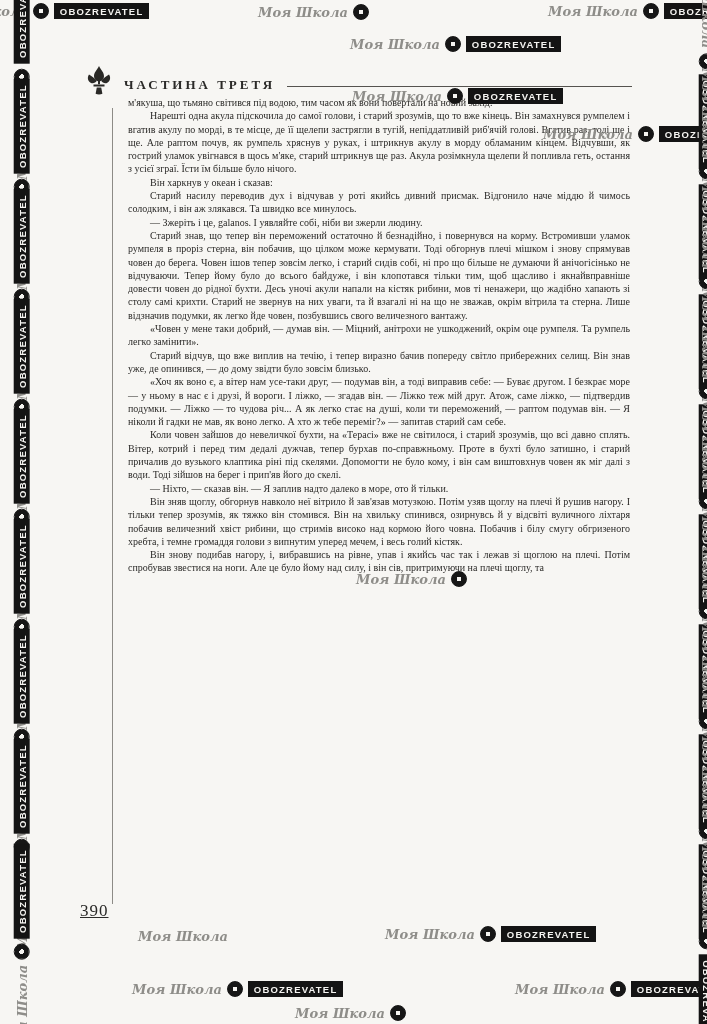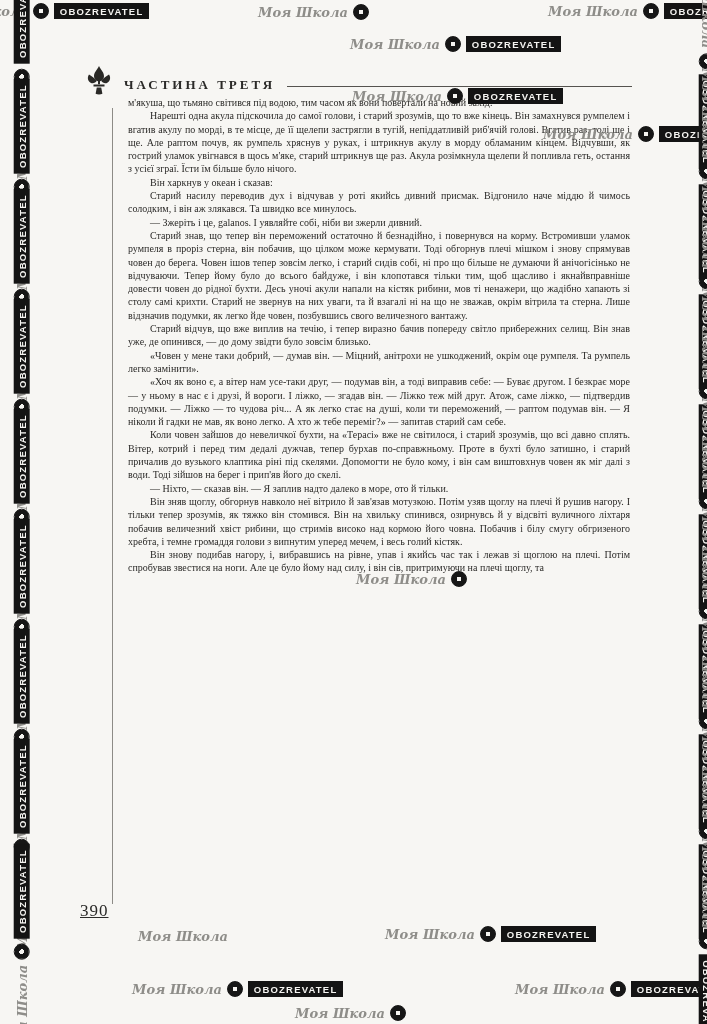--- a/index.html
+++ b/index.html
@@ -220,24 +220,24 @@
     <span class="header-rule"></span>
   </div>
 
   <div class="vrule"></div>
 
   <div class="text-col">
     <p class="noindent">м'якуша, що тьмяно світився під водою, тим часом як вони повертали на новий захід.</p>
     <p>Нарешті одна акула підскочила до самої голови, і старий зрозумів, що то вже кінець. Він замахнувся румпелем і вгатив акулу по морді, в те місце, де її щелепи застрягли в тугій, непіддатливій риб'ячій голові. Вгатив раз, тоді ще і ще. Але раптом почув, як румпель хряснув у руках, і штрикнув акулу в морду обламаним кінцем. Відчувши, як гострий уламок увігнався в щось м'яке, старий штрикнув ще раз. Акула розімкнула щелепи й попливла геть, остання з усієї зграї. Їсти їм більше було нічого.</p>
     <p>Він харкнув у океан і сказав:</p>
     <p>Старий насилу переводив дух і відчував у роті якийсь дивний присмак. Відгонило наче міддю й чимось солодким, і він аж злякався. Та швидко все минулось.</p>
-    <p>— Зжеріть і це, galanos. І уявляйте собі, ніби ви зжерли дивний.</p>
+    <p>— Зжеріть і це, galanos. І уявляйте собі, ніби ви зжерли людину.</p>
     <p>Старий знав, що тепер він переможений остаточно й безнадійно, і повернувся на корму. Встромивши уламок румпеля в проріз стерна, він побачив, що цілком може кермувати. Тоді обгорнув плечі мішком і знову спрямував човен до берега. Човен ішов тепер зовсім легко, і старий сидів собі, ні про що більше не думаючи й анічогісінько не відчуваючи. Тепер йому було до всього байдуже, і він клопотався тільки тим, щоб щасливо і якнайвправніше довести човен до рідної бухти. Десь уночі акули напали на кістяк рибини, мов ті ненажери, що жадібно хапають зі столу самі крихти. Старий не звернув на них уваги, та й взагалі ні на що не зважав, окрім вітрила та стерна. Лише відзначив подумки, як легко йде човен, позбувшись свого величезного вантажу.</p>
+    <p>«Човен у мене таки добрий, — думав він. — Міцний, анітрохи не ушкоджений, окрім оце румпеля. Та румпель легко замінити».</p>
     <p>Старий відчув, що вже виплив на течію, і тепер виразно бачив попереду світло прибережних селищ. Він знав уже, де опинився, — до дому звідти було зовсім близько.</p>
-    <p>«Човен у мене таки добрий, — думав він. — Міцний, анітрохи не ушкоджений, окрім оце румпеля. Та румпель легко замінити».</p>
     <p>«Хоч як воно є, а вітер нам усе-таки друг, — подумав він, а тоді виправив себе: — Буває другом. І безкрає море — у ньому в нас є і друзі, й вороги. І ліжко, — згадав він. — Ліжко теж мій друг. Атож, саме ліжко, — підтвердив подумки. — Ліжко — то чудова річ... А як легко стає на душі, коли ти переможений, — раптом подумав він. — Я ніколи й гадки не мав, як воно легко. А хто ж тебе переміг?» — запитав старий сам себе.</p>
     <p>Коли човен зайшов до невеличкої бухти, на «Терасі» вже не світилося, і старий зрозумів, що всі давно сплять. Вітер, котрий і перед тим дедалі дужчав, тепер бурхав по-справжньому. Проте в бухті було затишно, і старий причалив до вузького клаптика ріні під скелями. Допомогти не було кому, і він сам виштовхнув човен як міг далі з води. Тоді зійшов на берег і прип'яв його до скелі.</p>
     <p>— Ніхто, — сказав він. — Я заплив надто далеко в море, ото й тільки.</p>
     <p>Він зняв щоглу, обгорнув навколо неї вітрило й зав'язав мотузкою. Потім узяв щоглу на плечі й рушив нагору. І тільки тепер зрозумів, як тяжко він стомився. Він на хвильку спинився, озирнувсь й у відсвіті вуличного ліхтаря побачив величезний хвіст рибини, що стримів високо над кормою його човна. Побачив і білу смугу обгризеного хребта, і темне громаддя голови з випнутим уперед мечем, і весь голий кістяк.</p>
     <p>Він знову подибав нагору, і, вибравшись на рівне, упав і якийсь час так і лежав зі щоглою на плечі. Потім спробував звестися на ноги. Але це було йому над силу, і він сів, притримуючи на плечі щоглу, та</p>
   </div>
 
   <div class="page-number">390</div>
 
 </div>

